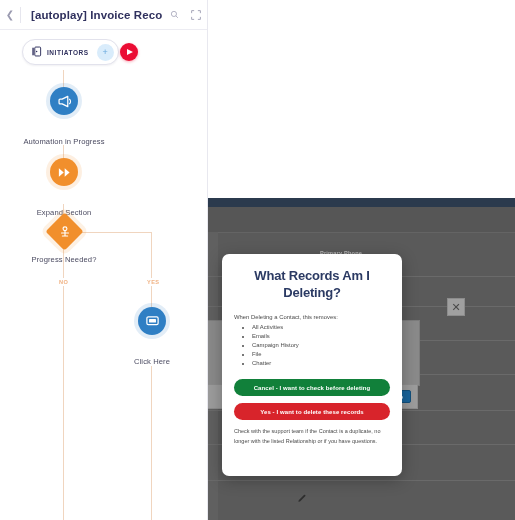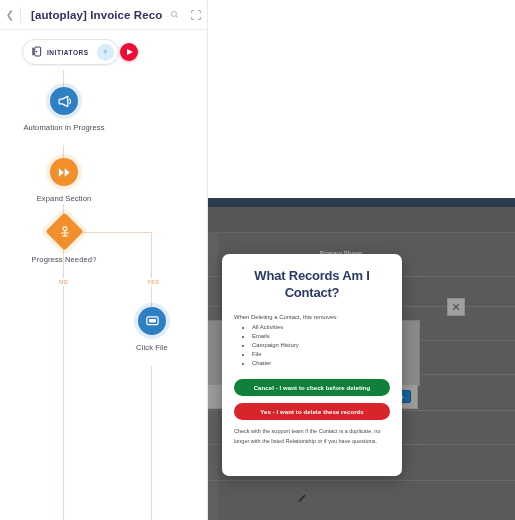--- a/index.html
+++ b/index.html
@@ -85,21 +85,21 @@
   .node{position:absolute;text-align:center;}
   .node .circle{
     width:28px;height:28px;border-radius:50%;
     margin:0 auto;
     display:flex;align-items:center;justify-content:center;
     cursor:pointer;
   }
   .node .circle.blue{background:#2f7fc4;box-shadow:0 0 0 4px rgba(47,127,196,.14);}
   .node .circle.orange{background:#f18f2c;box-shadow:0 0 0 4px rgba(241,143,44,.14);}
   .node .caption{
-    margin-top:8px;font-size:7.6px;color:#4a4a60;line-height:1.35;
+    margin-top:22px;font-size:7.6px;color:#4a4a60;line-height:1.35;
     letter-spacing:.1px;
   }
   .diamond{
     width:27px;height:27px;margin:0 auto;
     background:#f18f2c;transform:rotate(45deg);
     border-radius:3px;
     box-shadow:0 0 0 4px rgba(241,143,44,.13);
     cursor:pointer;
     position:relative;
   }
@@ -238,21 +238,21 @@
   <div id="sf-close">✕</div>
 
   <div id="sf-pencil">
     <svg width="9" height="9" viewBox="0 0 16 16" aria-hidden="true">
       <path d="M12.3 1.7a1.6 1.6 0 0 1 2.3 2.3L5.4 13.2l-3 .7.7-3z" fill="#2e2e2e"></path>
     </svg>
   </div>
 </div>
 
 <div id="records-dialog">
-  <div id="dialog-title">What Records Am I Contact?</div>
+  <div id="dialog-title">What Records Am I Deleting?</div>
   <div id="dialog-intro">When Deleting a Contact, this removes:</div>
   <ul id="dialog-list">
     <li>All Activities</li>
     <li>Emails</li>
     <li>Campaign History</li>
     <li>File</li>
     <li>Chatter</li>
   </ul>
   <button class="dlg-btn" id="btn-cancel-check">Cancel - I want to check before deleting</button>
   <button class="dlg-btn" id="btn-yes-delete">Yes - I want to delete these records</button>
@@ -342,16 +342,16 @@
     <div class="caption" style="margin-top:10px;">Progress Needed?</div>
   </div>
 
   <div class="node" style="left:102px; top:307px; width:100px;">
     <div class="circle blue">
       <svg width="15" height="15" viewBox="0 0 16 16" aria-hidden="true">
         <rect x="2" y="3" width="12" height="8.4" rx="1.5" fill="none" stroke="#fff" stroke-width="1.3"></rect>
         <rect x="4.3" y="5.4" width="7.4" height="3.6" rx="0.6" fill="#fff"></rect>
       </svg>
     </div>
-    <div class="caption">Click File</div>
+    <div class="caption">Click Here</div>
   </div>
 
 </div>
 
 </body></html>

